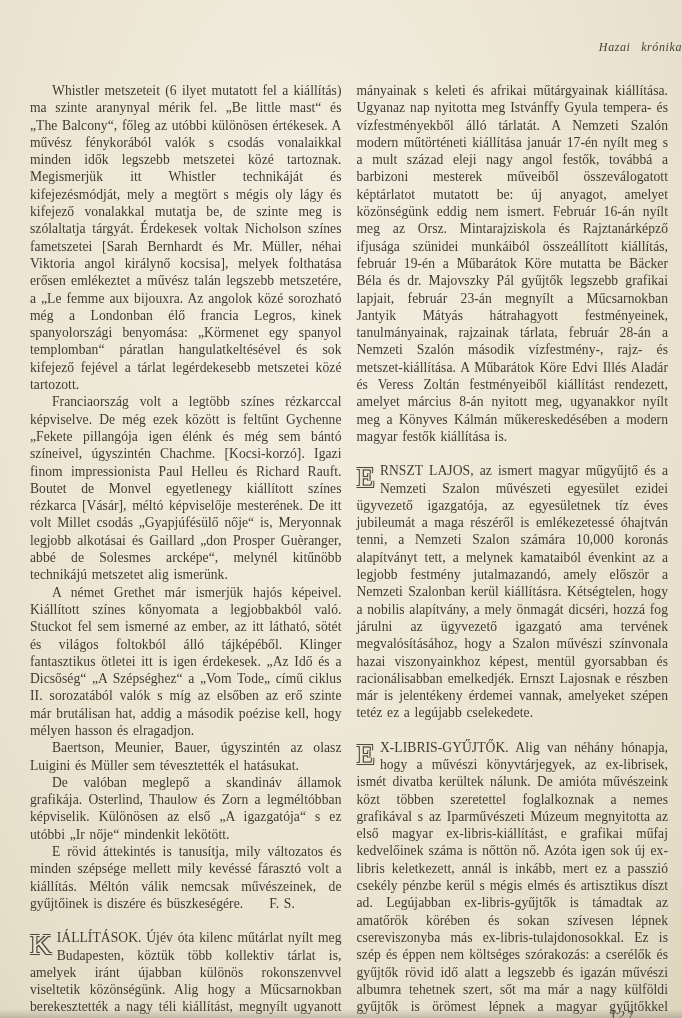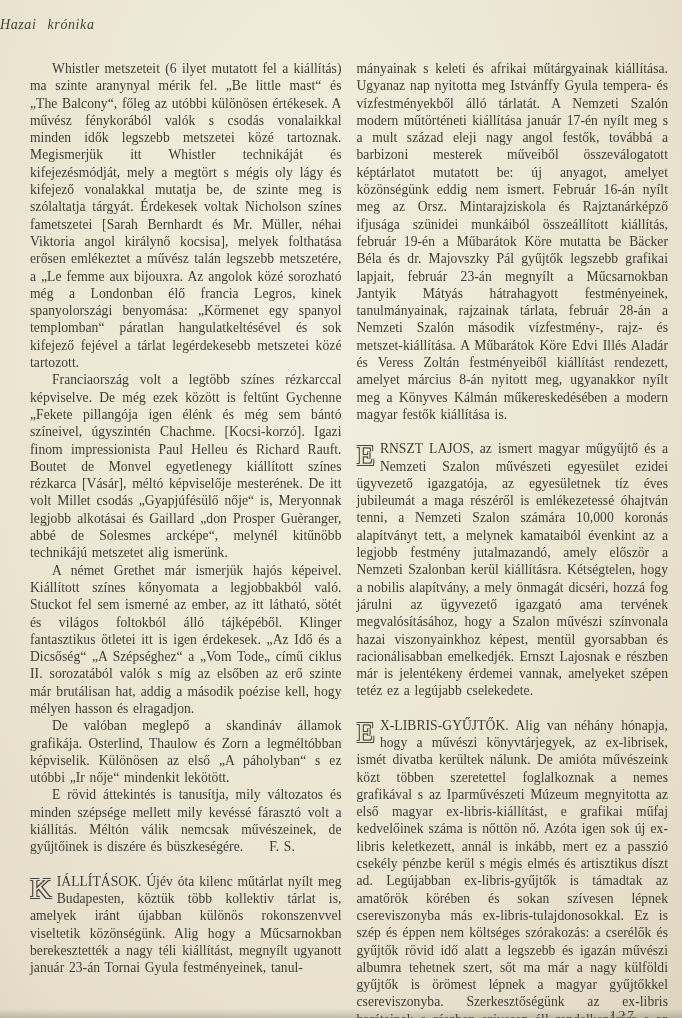--- a/index.html
+++ b/index.html
@@ -12,27 +12,28 @@
     position:relative;width:682px;height:1018px;overflow:hidden;
     background:radial-gradient(ellipse at 45% 30%, #f3efe2 0%, #ece5d2 55%, #e5ddc8 85%, #ddd4bd 100%);
     color:#3e3b32;
   }
   .page::after{ 
     content:"";position:absolute;left:0;right:0;bottom:0;height:9px;
     background:linear-gradient(to bottom, rgba(90,88,75,0) 0%, rgba(90,88,75,.28) 100%);
     pointer-events:none;
   }
   .running-head{
-    text-align:left;
+    text-align:right;
     font-style:italic;
-    font-size:14px;
+    font-size:12px;
     letter-spacing:.6px;
     word-spacing:7px;
     padding-top:17px;
     color:#454238;
+    margin-top:23px;
   }
   .columns{
     display:flex;
     gap:15px;
     padding:27px 14px 0 30px;
   }
   .col{
     flex:1 1 0;
     font-size:13.6px;
     line-height:17.3px;
@@ -72,21 +73,22 @@
 </head>
 <body>
 
 <div class="page">
   <div class="running-head">Hazai krónika</div>
   <div class="columns">
     <div class="col" id="col-left">
         <p>Whistler metszeteit (6 ilyet mutatott fel a kiállítás) ma szinte aranynyal mérik fel. „Be little mast“ és „The Balcony“, főleg az utóbbi különösen értékesek. A művész fénykorából valók s csodás vonalaikkal minden idők legszebb metszetei közé tartoznak. Megismerjük itt Whistler technikáját és kifejezésmódját, mely a megtört s mégis oly lágy és kifejező vonalakkal mutatja be, de szinte meg is szólaltatja tárgyát. Érdekesek voltak Nicholson színes fametszetei [Sarah Bernhardt és Mr. Müller, néhai Viktoria angol királynő kocsisa], melyek folthatása erősen emlékeztet a művész talán legszebb metszetére, a „Le femme aux bijouxra. Az angolok közé sorozható még a Londonban élő francia Legros, kinek spanyolországi benyomása: „Körmenet egy spanyol templomban“ páratlan hangulatkeltésével és sok kifejező fejével a tárlat legérdekesebb metszetei közé tartozott.</p>
         <p>Franciaország volt a legtöbb színes rézkarccal képviselve. De még ezek között is feltűnt Gychenne „Fekete pillangója igen élénk és még sem bántó színeivel, úgyszintén Chachme. [Kocsi-korzó]. Igazi finom impressionista Paul Helleu és Richard Rauft. Boutet de Monvel egyetlenegy kiállított színes rézkarca [Vásár], méltó képviselője mesterének. De itt volt Millet csodás „Gyapjúfésülő nője“ is, Meryonnak legjobb alkotásai és Gaillard „don Prosper Guèranger, abbé de Solesmes arcképe“, melynél kitűnöbb technikájú metszetet alig ismerünk.</p>
         <p>A német Grethet már ismerjük hajós képeivel. Kiállított színes kőnyomata a legjobbakból való. Stuckot fel sem ismerné az ember, az itt látható, sötét és világos foltokból álló tájképéből. Klinger fantasztikus ötletei itt is igen érdekesek. „Az Idő és a Dicsőség“ „A Szépséghez“ a „Vom Tode„ című ciklus II. sorozatából valók s míg az elsőben az erő szinte már brutálisan hat, addig a második poézise kell, hogy mélyen hasson és elragadjon.</p>
-        <p>De valóban meglepő a skandináv államok grafikája. Osterlind, Thaulow és Zorn a legméltóbban képviselik. Különösen az első „A páholyban“ s ez utóbbi „Ir nője“ mindenkit lekötött.</p>
+        <p>Baertson, Meunier, Bauer, úgyszintén az olasz Luigini és Müller sem tévesztették el hatásukat.</p>
+        <p>De valóban meglepő a skandináv államok grafikája. Osterlind, Thaulow és Zorn a legméltóbban képviselik. Különösen az első „A igazgatója“ s ez utóbbi „Ir nője“ mindenkit lekötött.</p>
         <p>E rövid áttekintés is tanusítja, mily változatos és minden szépsége mellett mily kevéssé fárasztó volt a kiállítás. Méltón válik nemcsak művészeinek, de gyűjtőinek is diszére és büszkeségére.<span class="signature">F. S.</span></p>
         <p class="section-break no-indent"><span class="dropcap">K</span>IÁLLÍTÁSOK. Újév óta kilenc műtárlat nyílt meg Budapesten, köztük több kollektiv tárlat is, amelyek iránt újabban különös rokonszenvvel viseltetik közönségünk. Alig hogy a Műcsarnokban berekesztették a nagy téli kiállítást, megnyílt ugyanott január 23-án Tornai Gyula festményeinek, tanul-</p>
       </div>
     <div class="col" id="col-right">
         <p class="no-indent">mányainak s keleti és afrikai műtárgyainak kiállítása. Ugyanaz nap nyitotta meg Istvánffy Gyula tempera- és vízfestményekből álló tárlatát. A Nemzeti Szalón modern műtörténeti kiállítása január 17-én nyílt meg s a mult század eleji nagy angol festők, továbbá a barbizoni mesterek műveiből összeválogatott képtárlatot mutatott be: új anyagot, amelyet közönségünk eddig nem ismert. Február 16-án nyílt meg az Orsz. Mintarajziskola és Rajztanárképző ifjusága szünidei munkáiból összeállított kiállítás, február 19-én a Műbarátok Köre mutatta be Bäcker Béla és dr. Majovszky Pál gyűjtők legszebb grafikai lapjait, február 23-án megnyílt a Műcsarnokban Jantyik Mátyás hátrahagyott festményeinek, tanulmányainak, rajzainak tárlata, február 28-án a Nemzeti Szalón második vízfestmény-, rajz- és metszet-kiállítása. A Műbarátok Köre Edvi Illés Aladár és Veress Zoltán festményeiből kiállítást rendezett, amelyet március 8-án nyitott meg, ugyanakkor nyílt meg a Könyves Kálmán műkereskedésében a modern magyar festők kiállítása is.</p>
         <p class="section-break no-indent"><span class="dropcap">E</span>RNSZT LAJOS, az ismert magyar műgyűjtő és a Nemzeti Szalon művészeti egyesület ezidei ügyvezető igazgatója, az egyesületnek tíz éves jubileumát a maga részéről is emlékezetessé óhajtván tenni, a Nemzeti Szalon számára 10,000 koronás alapítványt tett, a melynek kamataiból évenkint az a legjobb festmény jutalmazandó, amely először a Nemzeti Szalonban kerül kiállításra. Kétségtelen, hogy a nobilis alapítvány, a mely önmagát dicséri, hozzá fog járulni az ügyvezető igazgató ama tervének megvalósításához, hogy a Szalon művészi színvonala hazai viszonyainkhoz képest, mentül gyorsabban és racionálisabban emelkedjék. Ernszt Lajosnak e részben már is jelentékeny érdemei vannak, amelyeket szépen tetéz ez a legújabb cselekedete.</p>
         <p class="section-break no-indent"><span class="dropcap">E</span>X-LIBRIS-GYŰJTŐK. Alig van néhány hónapja, hogy a művészi könyvtárjegyek, az ex-librisek, ismét divatba kerültek nálunk. De amióta művészeink közt többen szeretettel foglalkoznak a nemes grafikával s az Iparművészeti Múzeum megnyitotta az első magyar ex-libris-kiállítást, e grafikai műfaj kedvelőinek száma is nőttön nő. Azóta igen sok új ex-libris keletkezett, annál is inkább, mert ez a passzió csekély pénzbe kerül s mégis elmés és artisztikus díszt ad. Legújabban ex-libris-gyűjtők is támadtak az amatőrök körében és sokan szívesen lépnek csereviszonyba más ex-libris-tulajdonosokkal. Ez is szép és éppen nem költséges szórakozás: a cserélők és gyűjtők rövid idő alatt a legszebb és igazán művészi albumra tehetnek szert, sőt ma már a nagy külföldi gyűjtők is örömest lépnek a magyar gyűjtőkkel csereviszonyba. Szerkesztőségünk az ex-libris barátainak e részben szivesen áll rendelkezésére s az artisztikus cél érdekében örömest közvetíti a cserét is.</p>
       </div>
   </div>
   <div class="page-number">127</div>

